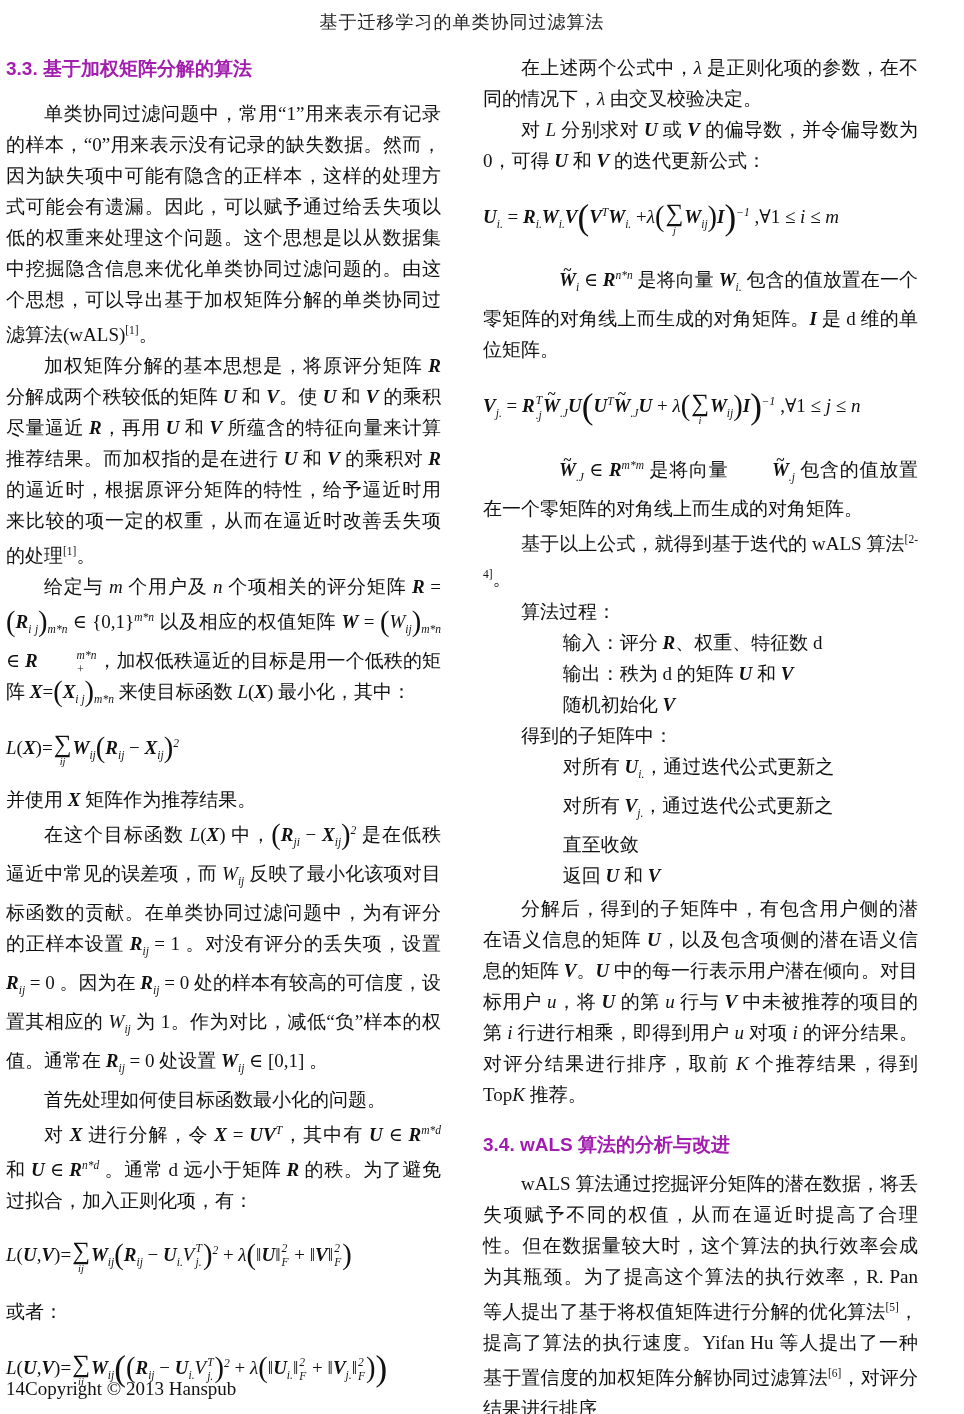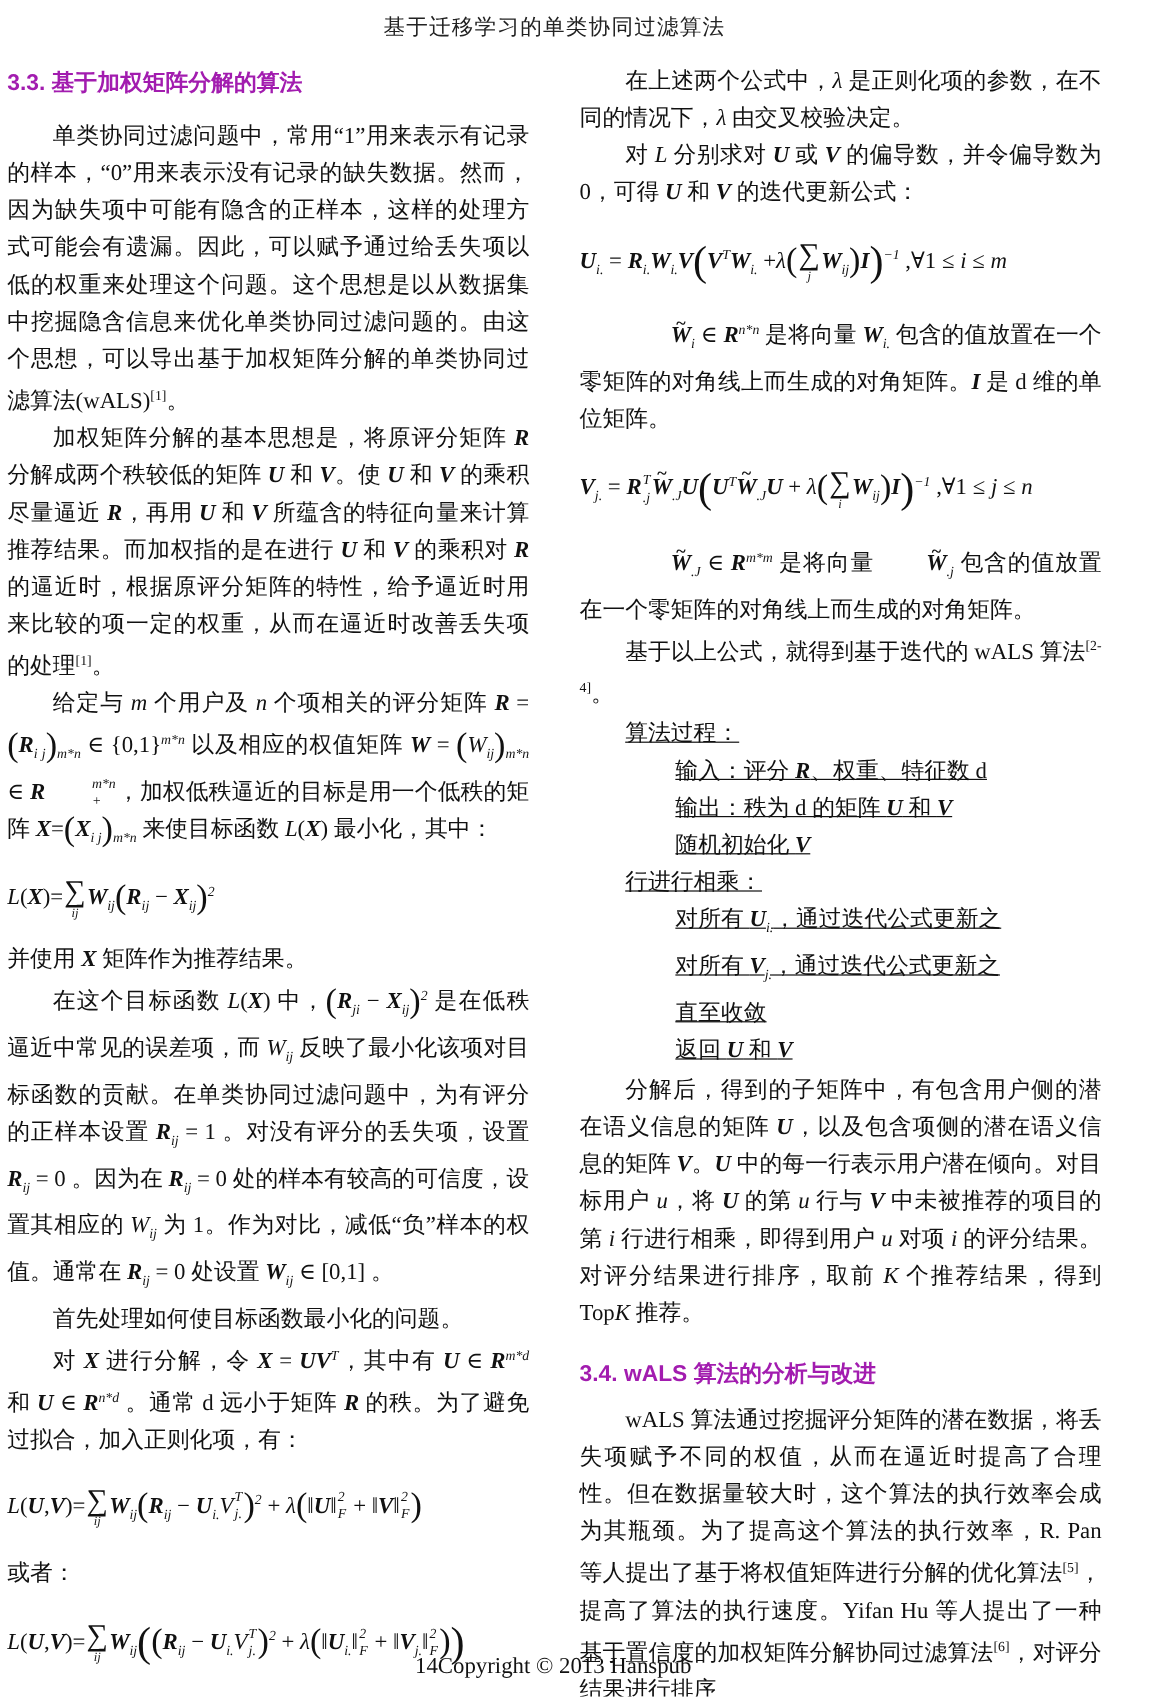--- a/index.html
+++ b/index.html
@@ -39,21 +39,21 @@
     color:#111;
   }
   p.noind{text-indent:0;}
   .formula{
     font-size:19px;
     line-height:1.15;
     margin:16px 0;
     white-space:nowrap;
   }
   .formula-tall{margin:22px 0;}
-  .algo{margin:2px 0;text-decoration:underline;}
+  .algo{margin:2px 0;}
   .algo-line{
     font-size:19px;
     line-height:31px;
     color:#111;
   }
   .ind1{padding-left:2em;}
   .ind2{padding-left:4.2em;}
   
   .rt{font-style:normal;}
   .it{font-style:italic;}
@@ -75,21 +75,21 @@
   }
   .ss-sup{font-style:italic;}
   .ss-sub{font-style:italic;margin-top:3px;}
   .tildewrap{display:inline-block;position:relative;}
   .tilde{
     position:absolute;top:-9px;left:50%;transform:translateX(-50%);
     font-size:15px;font-weight:bold;
   }
   .footer{
     position:absolute;left:6px;right:8px;bottom:14px;
-    display:flex;justify-content:center;
+    display:flex;justify-content:flex-start;
     font-size:19px;color:#111;
   }
 </style>
 </head>
 <body>
 
 <div class="page">
 
   <div class="running-head">
     <span>基于迁移学习的单类协同过滤算法</span>
@@ -157,21 +157,21 @@
             <span class="sum-sym">∑</span>
             <span class="sum-under">i</span>
           </span><span class="bi">W</span><span class="msub">ij</span><span class="bigp">)</span><span class="bi">I</span><span class="bigp2">)</span><span class="msup">−1</span><span class="rt"> ,∀1 ≤ </span><span class="it">j</span><span class="rt"> ≤ </span><span class="it">n</span></div>
       <p class="para"><span class="tildewrap"><span class="tilde">~</span><span class="bi">W</span></span><span class="msub">.J</span><span class="rt"> ∈ </span><span class="bi">R</span><span class="msup">m*m</span><span class="rt"> 是将向量 </span><span class="tildewrap"><span class="tilde">~</span><span class="bi">W</span></span><span class="msub">.j</span><span class="rt"> 包含的值放置在一个零矩阵的对角线上而生成的对角矩阵。</span></p>
       <p class="para"><span class="rt">基于以上公式，就得到基于迭代的 wALS 算法</span><span class="ref">[2-4]</span><span class="rt">。</span></p>
       <div class="algo">
         <div class="algo-line ind1"><span class="rt">算法过程：</span></div>
         <div class="algo-line ind2"><span class="rt">输入：评分 </span><span class="bi">R</span><span class="rt">、权重、特征数 d</span></div>
         <div class="algo-line ind2"><span class="rt">输出：秩为 d 的矩阵 </span><span class="bi">U</span><span class="rt"> 和 </span><span class="bi">V</span></div>
         <div class="algo-line ind2"><span class="rt">随机初始化 </span><span class="bi">V</span></div>
-        <div class="algo-line ind1"><span class="rt">行进行相乘：</span></div>
+        <div class="algo-line ind1"><span class="rt">得到的子矩阵中：</span></div>
         <div class="algo-line ind2"><span class="rt">对所有 </span><span class="bi">U</span><span class="msub">i.</span><span class="rt">，通过迭代公式更新之</span></div>
         <div class="algo-line ind2"><span class="rt">对所有 </span><span class="bi">V</span><span class="msub">j.</span><span class="rt">，通过迭代公式更新之</span></div>
         <div class="algo-line ind2"><span class="rt">直至收敛</span></div>
         <div class="algo-line ind2"><span class="rt">返回 </span><span class="bi">U</span><span class="rt"> 和 </span><span class="bi">V</span></div>
       </div>
       <p class="para"><span class="rt">分解后，得到的子矩阵中，有包含用户侧的潜在语义信息的矩阵 </span><span class="bi">U</span><span class="rt">，以及包含项侧的潜在语义信息的矩阵 </span><span class="bi">V</span><span class="rt">。</span><span class="bi">U</span><span class="rt"> 中的每一行表示用户潜在倾向。对目标用户 </span><span class="it">u</span><span class="rt">，将 </span><span class="bi">U</span><span class="rt"> 的第 </span><span class="it">u</span><span class="rt"> 行与 </span><span class="bi">V</span><span class="rt"> 中未被推荐的项目的第 </span><span class="it">i</span><span class="rt"> 行进行相乘，即得到用户 </span><span class="it">u</span><span class="rt"> 对项 </span><span class="it">i</span><span class="rt"> 的评分结果。对评分结果进行排序，取前 </span><span class="it">K</span><span class="rt"> 个推荐结果，得到 Top</span><span class="it">K</span><span class="rt"> 推荐。</span></p>
       <h3 class="sec sec2">3.4. wALS 算法的分析与改进</h3>
       <p class="para"><span class="rt">wALS 算法通过挖掘评分矩阵的潜在数据，将丢失项赋予不同的权值，从而在逼近时提高了合理性。但在数据量较大时，这个算法的执行效率会成为其瓶颈。为了提高这个算法的执行效率，R. Pan 等人提出了基于将权值矩阵进行分解的优化算法</span><span class="ref">[5]</span><span class="rt">，提高了算法的执行速度。Yifan Hu 等人提出了一种基于置信度的加权矩阵分解协同过滤算法</span><span class="ref">[6]</span><span class="rt">，对评分结果进行排序</span></p>
     </div>
 

